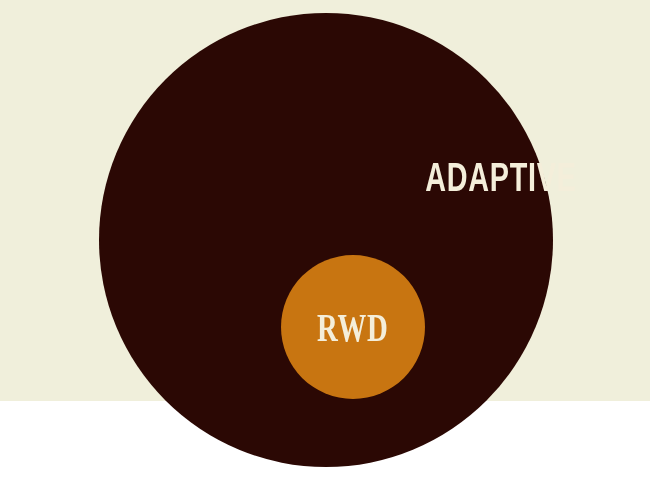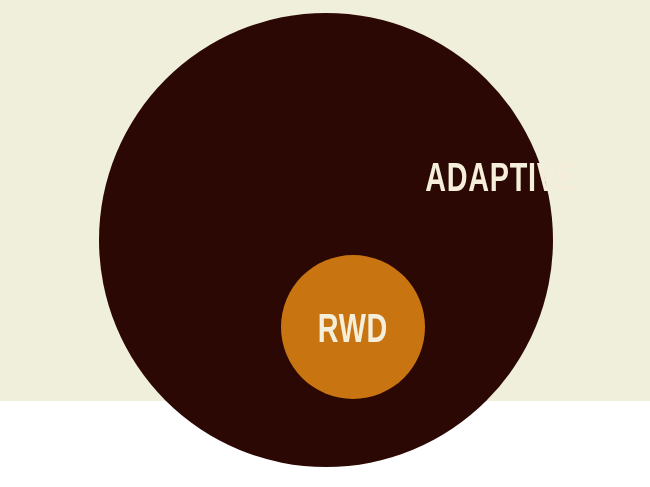--- a/index.html
+++ b/index.html
@@ -25,20 +25,21 @@
     height: 454px;
   }
   .inner-circle {
     left: 182px;
     top: 242px;
     width: 144px;
     height: 144px;
     display: flex;
     align-items: center;
     justify-content: center;
+    font-family: Liberation Serif, serif;
   }
   .diagram-label {
     font-weight: 700;
     font-size: 40px;
     letter-spacing: 1px;
     white-space: nowrap;
     line-height: 1;
   }
   .adaptive-label {
     position: absolute;

